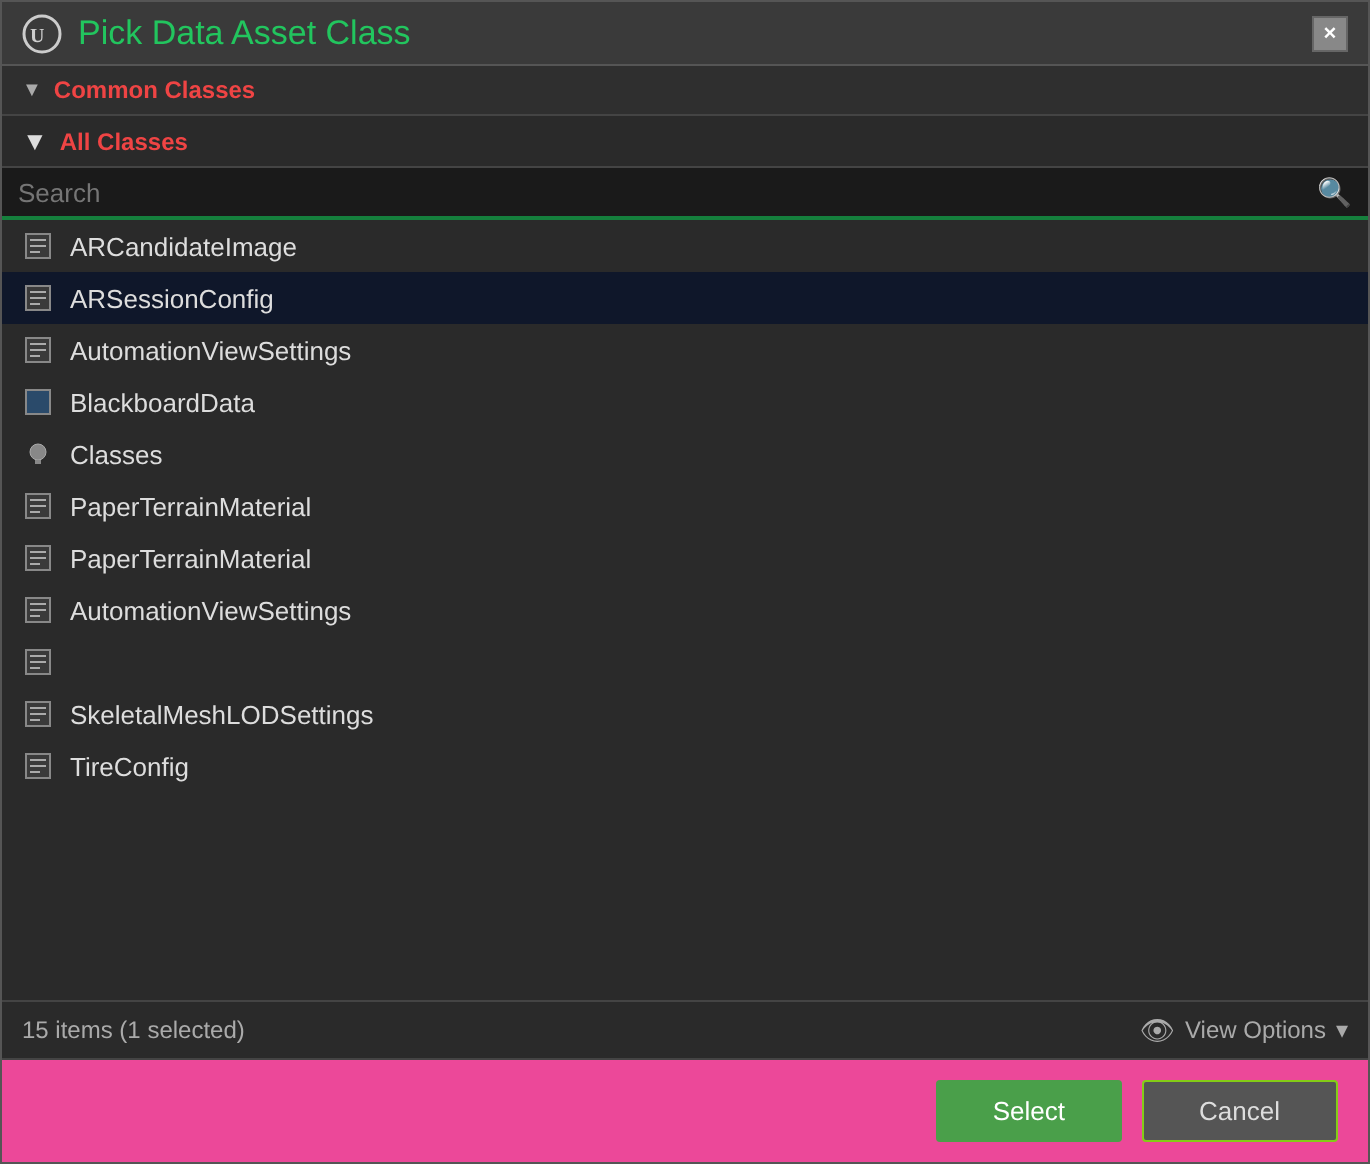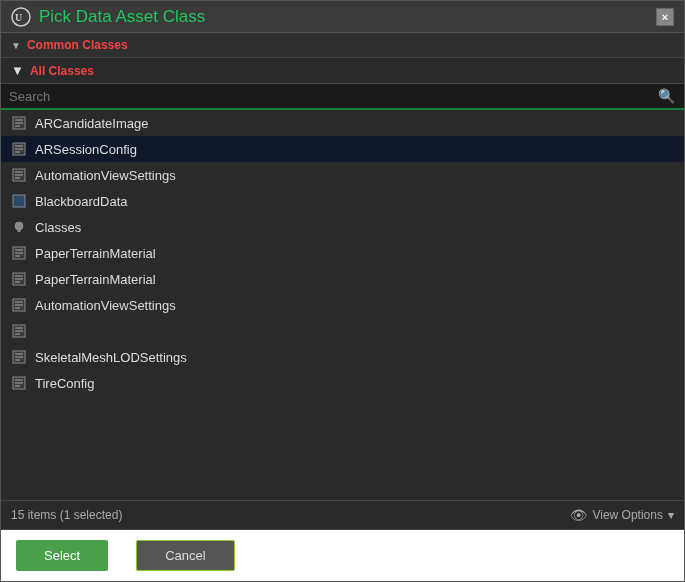--- a/index.html
+++ b/index.html
@@ -208,23 +208,24 @@
       color: #aaa;
       font-size: 12px;
     }
 
     .eye-icon {
       font-size: 14px;
     }
 
     .footer {
       display: flex;
-      gap: 28px;
+      justify-content: flex-end;
+      gap: 10px;
       padding: 10px 15px;
-      background: #ffffff;
+      background: #ec4899;
       border-top: 1px solid #444;
       flex-shrink: 0;
     }
 
     .btn {
       padding: 7px 28px;
       border: none;
       cursor: pointer;
       font-size: 13px;
       font-weight: 500;

